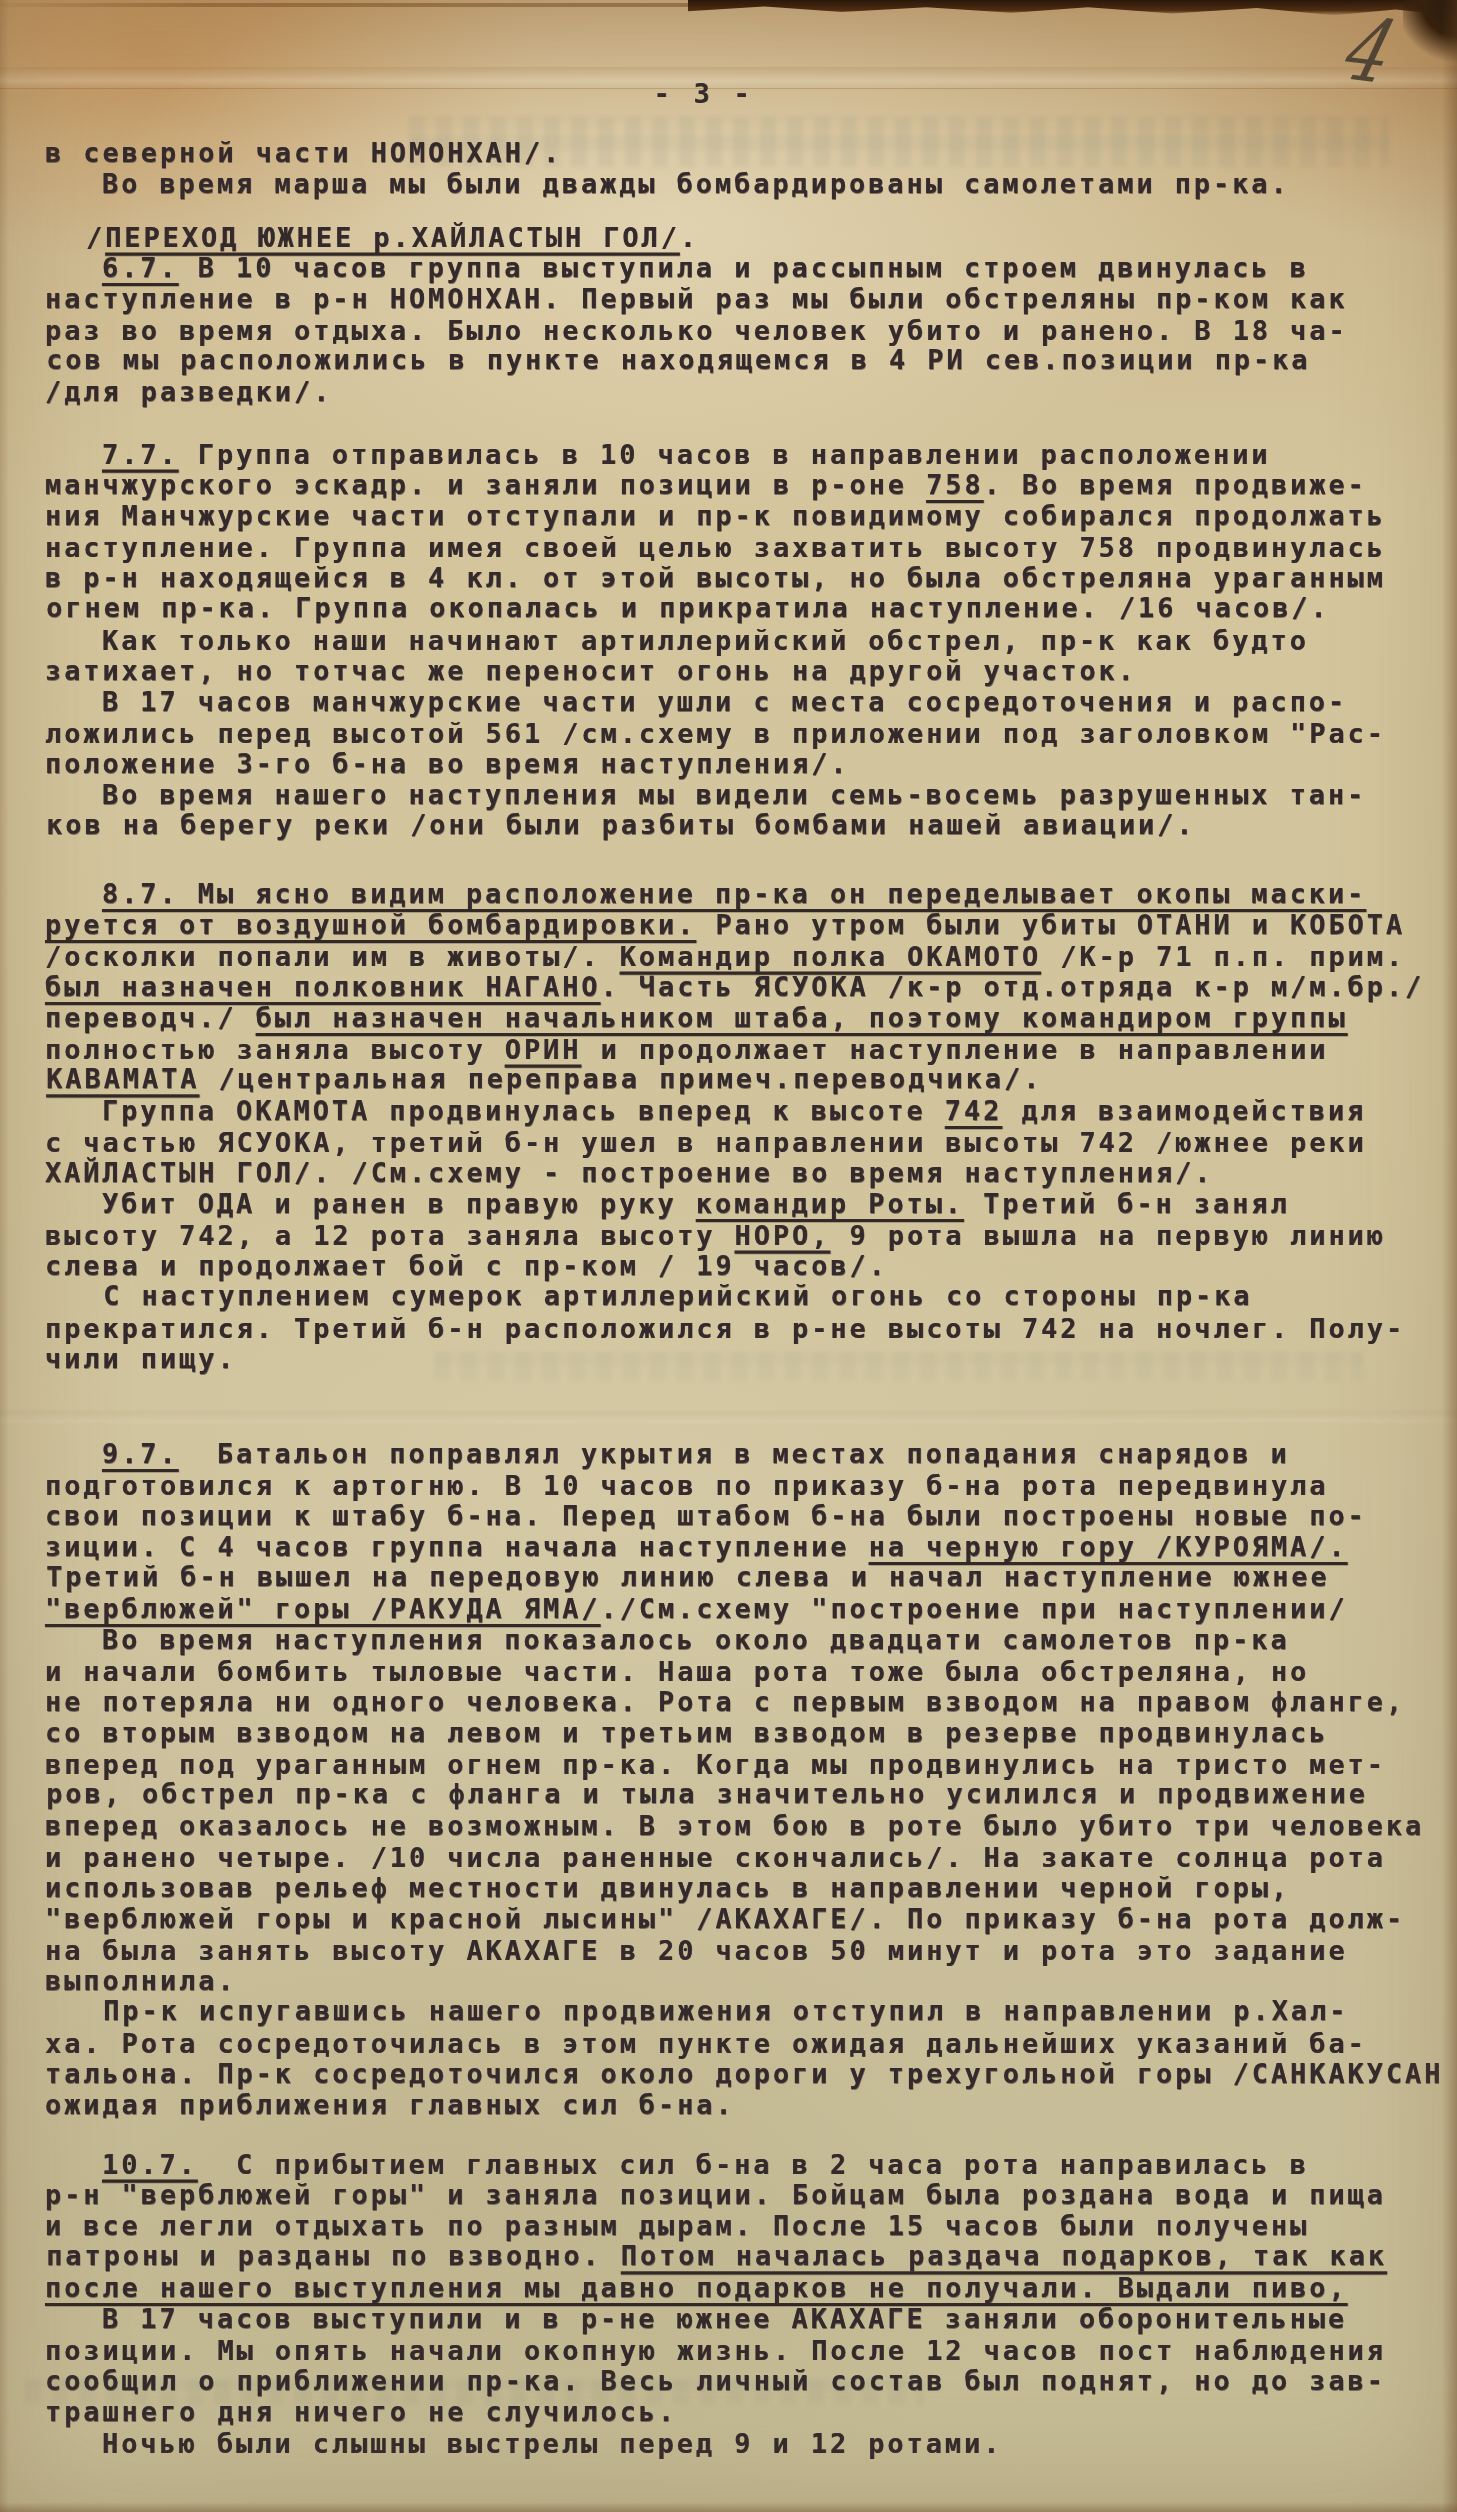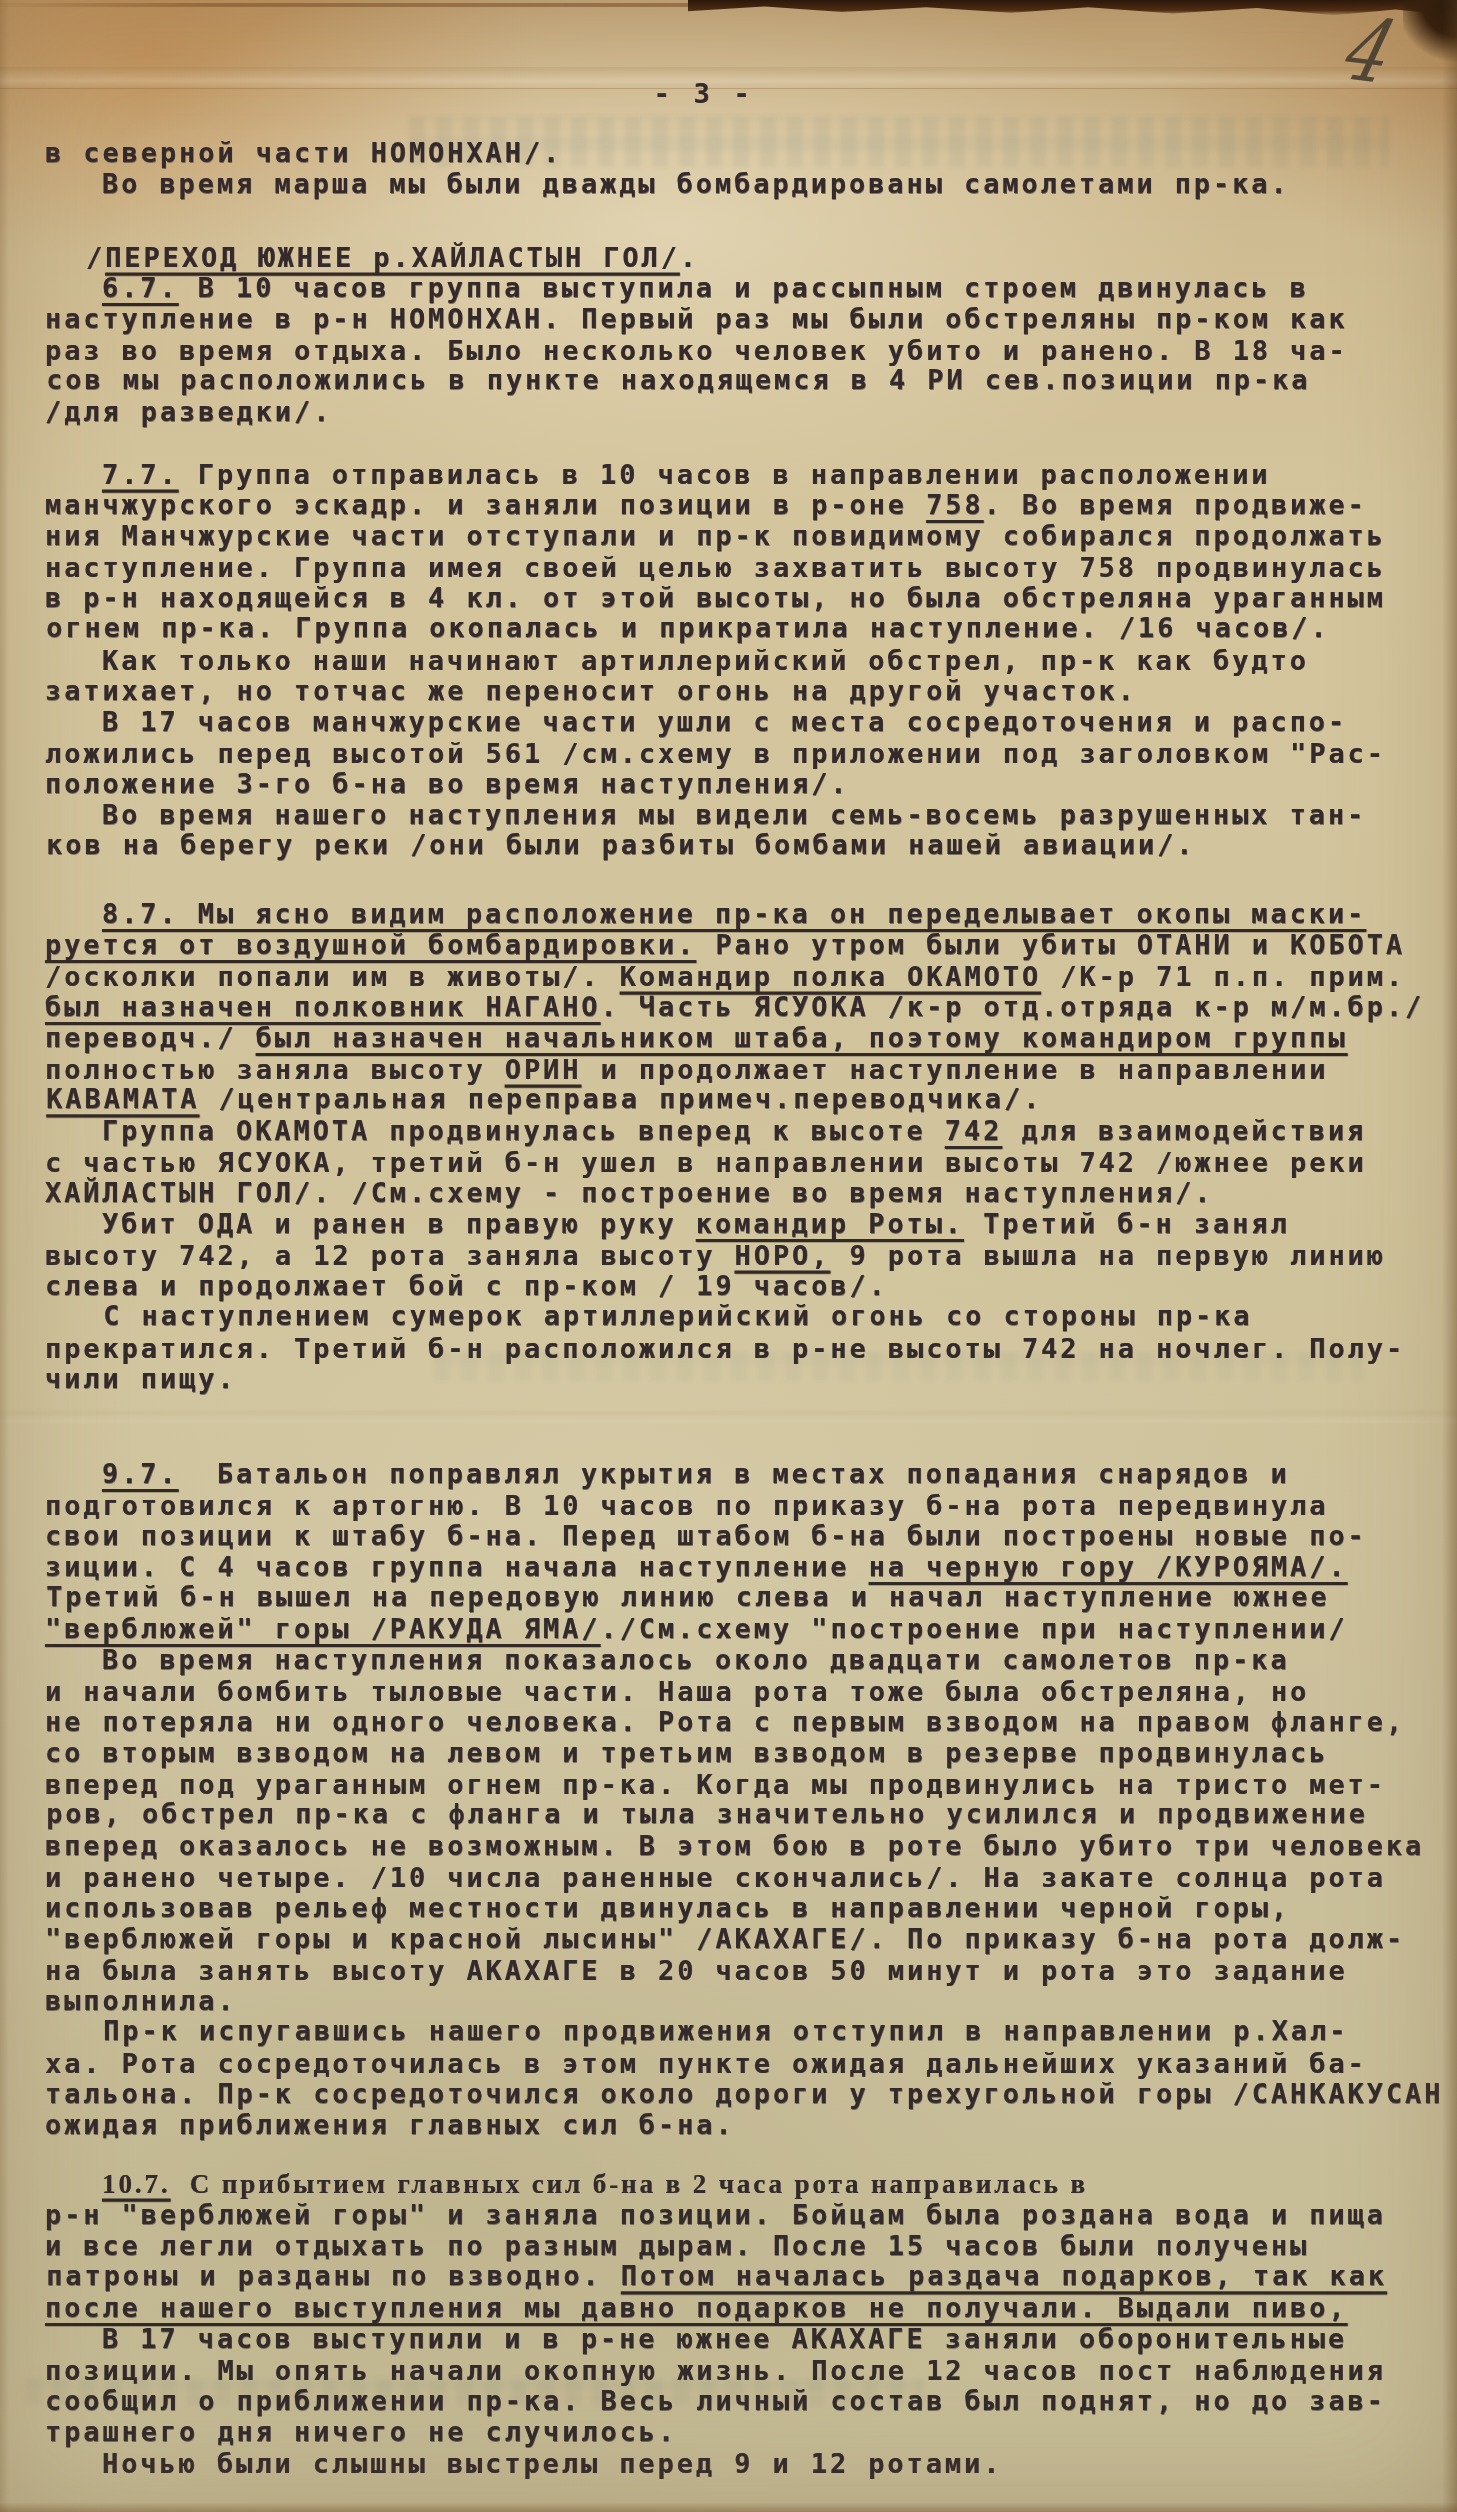--- a/index.html
+++ b/index.html
@@ -127,21 +127,21 @@
 <div class="layer" id="right-edge"></div>
 <div class="layer" id="left-edge"></div>
 <div class="layer" id="bottom-edge"></div>
 
 <div id="page-number">- 3 -</div>
 <div id="handwritten-numeral">4</div>
 
 <div id="text-block">
     <div class="line"><span>в северной части НОМОНХАН/.</span></div>
     <div class="line ind"><span>Во время марша мы были дважды бомбардированы самолетами пр-ка.</span></div>
-    <div class="line hind" style="margin-top: 42px;"><span>/</span><span class="u">ПЕРЕХОД ЮЖНЕЕ р.ХАЙЛАСТЫН ГОЛ/</span><span>.</span></div>
+    <div class="line hind" style="margin-top: 22px;"><span>/</span><span class="u">ПЕРЕХОД ЮЖНЕЕ р.ХАЙЛАСТЫН ГОЛ/</span><span>.</span></div>
     <div class="line ind"><span class="u">6.7.</span><span> В 10 часов группа выступила и рассыпным строем двинулась в</span></div>
     <div class="line"><span>наступление в р-н НОМОНХАН. Первый раз мы были обстреляны пр-ком как</span></div>
     <div class="line"><span>раз во время отдыха. Было несколько человек убито и ранено. В 18 ча-</span></div>
     <div class="line"><span>сов мы расположились в пункте находящемся в 4 РИ сев.позиции пр-ка</span></div>
     <div class="line"><span>/для разведки/.</span></div>
     <div class="line ind" style="margin-top: 31px;"><span class="u">7.7.</span><span> Группа отправилась в 10 часов в направлении расположении</span></div>
     <div class="line"><span>манчжурского эскадр. и заняли позиции в р-оне </span><span class="u">758</span><span>. Во время продвиже-</span></div>
     <div class="line"><span>ния Манчжурские части отступали и пр-к повидимому собирался продолжать</span></div>
     <div class="line"><span>наступление. Группа имея своей целью захватить высоту 758 продвинулась</span></div>
     <div class="line"><span>в р-н находящейся в 4 кл. от этой высоты, но была обстреляна ураганным</span></div>
@@ -184,21 +184,21 @@
     <div class="line"><span>вперед оказалось не возможным. В этом бою в роте было убито три человека</span></div>
     <div class="line"><span>и ранено четыре. /10 числа раненные скончались/. На закате солнца рота</span></div>
     <div class="line"><span>использовав рельеф местности двинулась в направлении черной горы,</span></div>
     <div class="line"><span>"верблюжей горы и красной лысины" /АКАХАГЕ/. По приказу б-на рота долж-</span></div>
     <div class="line"><span>на была занять высоту АКАХАГЕ в 20 часов 50 минут и рота это задание</span></div>
     <div class="line"><span>выполнила.</span></div>
     <div class="line ind"><span>Пр-к испугавшись нашего продвижения отступил в направлении р.Хал-</span></div>
     <div class="line"><span>ха. Рота сосредоточилась в этом пункте ожидая дальнейших указаний ба-</span></div>
     <div class="line"><span>тальона. Пр-к сосредоточился около дороги у трехугольной горы /САНКАКУСАН</span></div>
     <div class="line"><span>ожидая приближения главных сил б-на.</span></div>
-    <div class="line ind" style="margin-top: 28px; font-family: Liberation Serif, serif;"><span class="u">10.7.</span><span>  С прибытием главных сил б-на в 2 часа рота направилась в</span></div>
+    <div class="line ind" style="margin-top: 28px;"><span class="u">10.7.</span><span>  С прибытием главных сил б-на в 2 часа рота направилась в</span></div>
     <div class="line"><span>р-н "верблюжей горы" и заняла позиции. Бойцам была роздана вода и пища</span></div>
     <div class="line"><span>и все легли отдыхать по разным дырам. После 15 часов были получены</span></div>
     <div class="line"><span>патроны и разданы по взводно. </span><span class="u">Потом началась раздача подарков, так как</span></div>
     <div class="line"><span class="u">после нашего выступления мы давно подарков не получали. Выдали пиво,</span></div>
     <div class="line ind"><span>В 17 часов выступили и в р-не южнее АКАХАГЕ заняли оборонительные</span></div>
     <div class="line"><span>позиции. Мы опять начали окопную жизнь. После 12 часов пост наблюдения</span></div>
     <div class="line"><span>сообщил о приближении пр-ка. Весь личный состав был поднят, но до зав-</span></div>
     <div class="line"><span>трашнего дня ничего не случилось.</span></div>
     <div class="line ind"><span>Ночью были слышны выстрелы перед 9 и 12 ротами.</span></div>
   </div>

